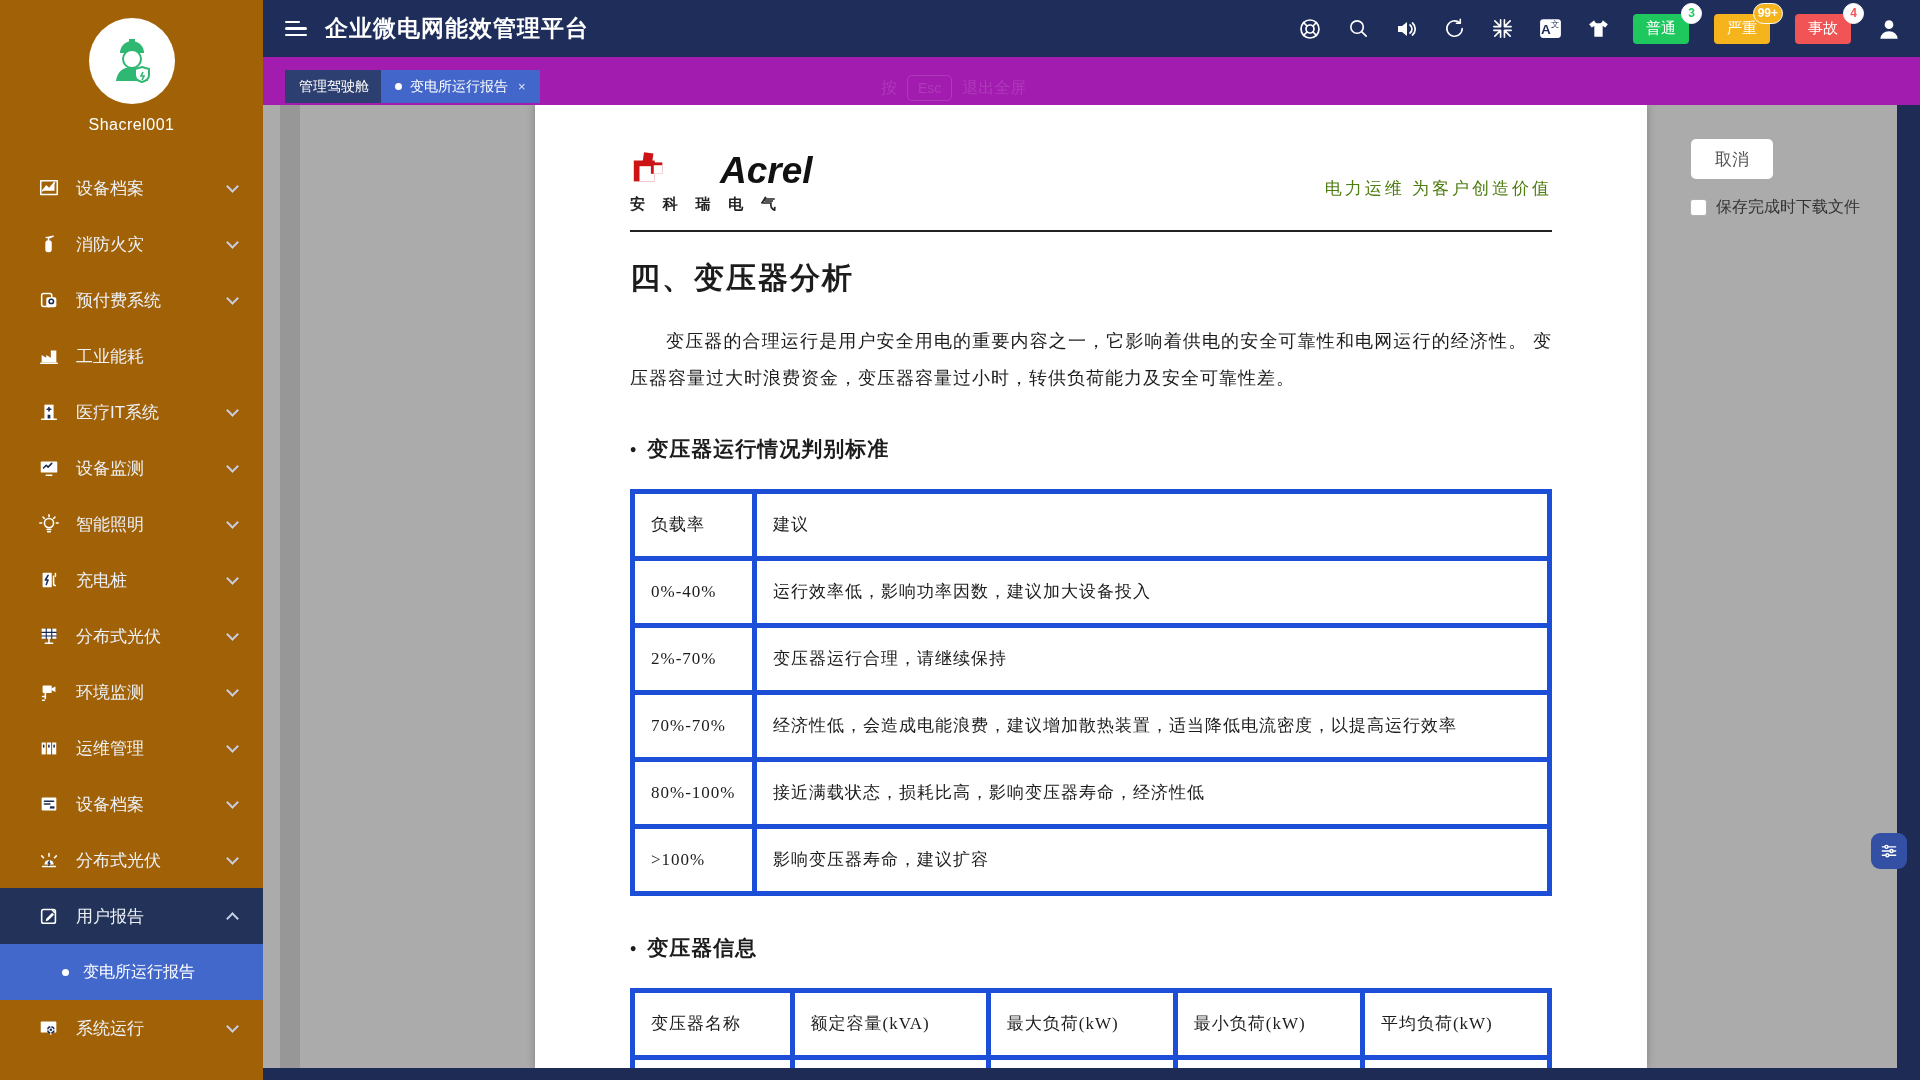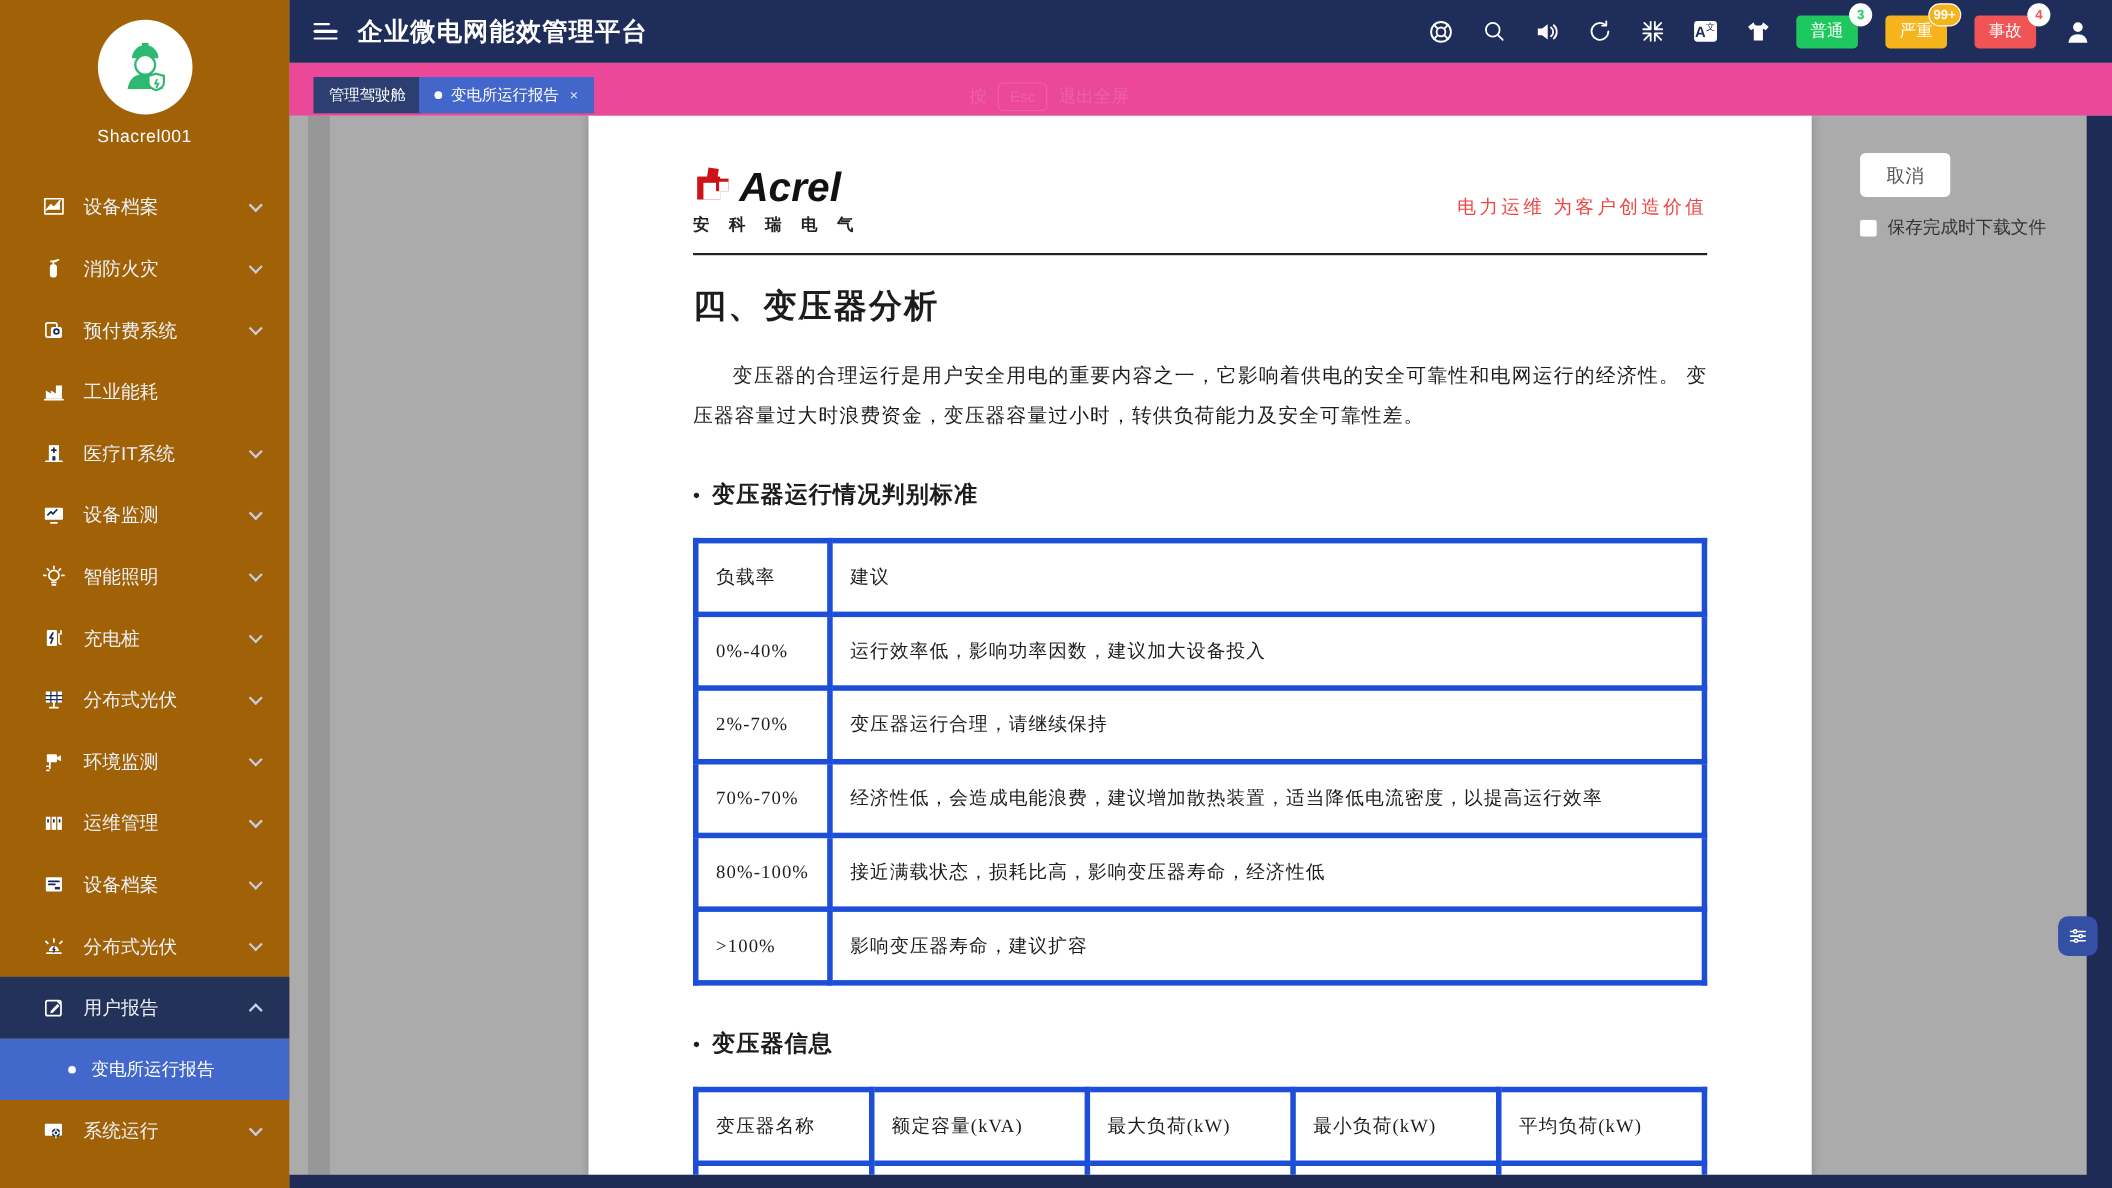--- a/index.html
+++ b/index.html
@@ -28,45 +28,45 @@
   .burger i:first-child { width:15px; }
   .app-title { color:#fff; font-size:23px; font-weight:bold; margin-left:18px; letter-spacing:1px; }
   .header-right { position:absolute; right:0; top:0; height:57px; display:flex; align-items:center; }
   .hicon { width:26px; height:26px; margin-right:22px; display:flex; align-items:center; justify-content:center; cursor:pointer; }
   .alarm-btn { position:relative; height:30px; padding:0 13px; border-radius:4px; color:#fff; font-size:15px; display:flex; align-items:center; margin-right:25px; cursor:pointer; }
   .alarm-badge { position:absolute; top:-11px; right:-13px; min-width:21px; height:21px; padding:0 4px; border-radius:11px; border:1px solid #fff; font-size:12px; display:flex; align-items:center; justify-content:center; font-weight:bold; }
   .b-green { background:#1fc85f; } .b-amber { background:#f5b41b; } .b-red { background:#f15455; }
   .bd-green { background:#fff; color:#1fc85f; } .bd-amber { background:#f5b41b; color:#fff; } .bd-red { background:#fff; color:#f15455; }
 
   
-  .tabbar { position:absolute; left:263px; top:57px; width:1657px; height:48px; background:#ec4899; z-index:25; }
+  .tabbar { position:absolute; left:263px; top:57px; width:1657px; height:48px; background:#a21caf; z-index:25; }
   .tab { position:absolute; top:13px; height:33px; display:flex; align-items:center; color:#fff; font-size:14px; padding:0 14px; cursor:pointer; }
   .tab1 { left:22px; background:#2d3f70; }
   .tab2 { left:118px; background:#4366cb; }
   .tab .tdot { width:7px; height:7px; border-radius:50%; background:#fff; margin-right:8px; }
   .tab .tclose { margin-left:10px; font-size:13px; color:#dfe5f5; }
   .esc-toast { position:absolute; left:618px; top:13px; height:36px; display:flex; align-items:center; color:rgba(255,255,255,0.13); font-size:16px; }
   .esc-key { border:1px solid rgba(255,255,255,0.13); border-radius:5px; padding:4px 10px; margin:0 10px; font-size:14px; }
 
   
   .content { position:absolute; left:263px; top:105px; width:1657px; height:975px; background:#ababab; }
   .vscroll { position:absolute; left:17px; top:0; width:20px; height:963px; background:#979797; }
   .right-strip { position:absolute; right:0; top:0; width:23px; height:975px; background:#1d2b55; }
   .bottom-strip { position:absolute; left:0; bottom:0; width:1657px; height:12px; background:#1d2b55; }
 
   
   .page { position:absolute; left:272px; top:0; width:1112px; height:963px; background:#fff; overflow:hidden;
           padding:0 95px; font-family:"Liberation Serif","DejaVu Serif",serif; color:#1c1c1c; box-shadow:0 0 8px rgba(0,0,0,.25); }
   .doc-header { margin-top:46px; display:flex; justify-content:space-between; align-items:flex-end; }
   .logo-block { display:flex; flex-direction:column; }
-  .logo-row { display:flex; align-items:flex-end; }
+  .logo-row { display:flex; align-items:flex-end;gap:48px; }
   .logo-mark { width:38px; height:38px; margin-right:4px; }
   .logo-text { font-family:"Liberation Sans",sans-serif; font-size:37px; font-weight:bold; font-style:italic; color:#111; line-height:1; }
   .logo-sub { font-size:15px; letter-spacing:7px; margin-top:6px; color:#222; font-weight:bold; }
-  .slogan { font-size:17px; color:#ef4444; letter-spacing:3px; padding-bottom:14px; }
+  .slogan { font-size:17px; color:#4d7c0f; letter-spacing:3px; padding-bottom:14px; }
   .doc-hr { border:none; border-top:2px solid #222; margin-top:16px; }
   .doc-h1 { font-size:30px; font-weight:bold; margin-top:26px; letter-spacing:2px; }
   .doc-p { font-size:18px; line-height:37px; margin-top:24px; text-indent:2em; text-align:justify; letter-spacing:1px; }
   .doc-sec { font-size:21px; font-weight:bold; margin-top:38px; letter-spacing:1px; }
   .doc-sec .bullet { font-size:18px; margin-right:10px; }
   table.doc-table { width:100%; border-collapse:collapse; margin-top:26px; }
   table.doc-table td, table.doc-table th { border:5px solid #1d4ed8; font-size:17px; font-weight:normal; text-align:left;
         padding:18px 16px; letter-spacing:1px; line-height:26px; }
   .crit-c1 { width:122px; }
 

